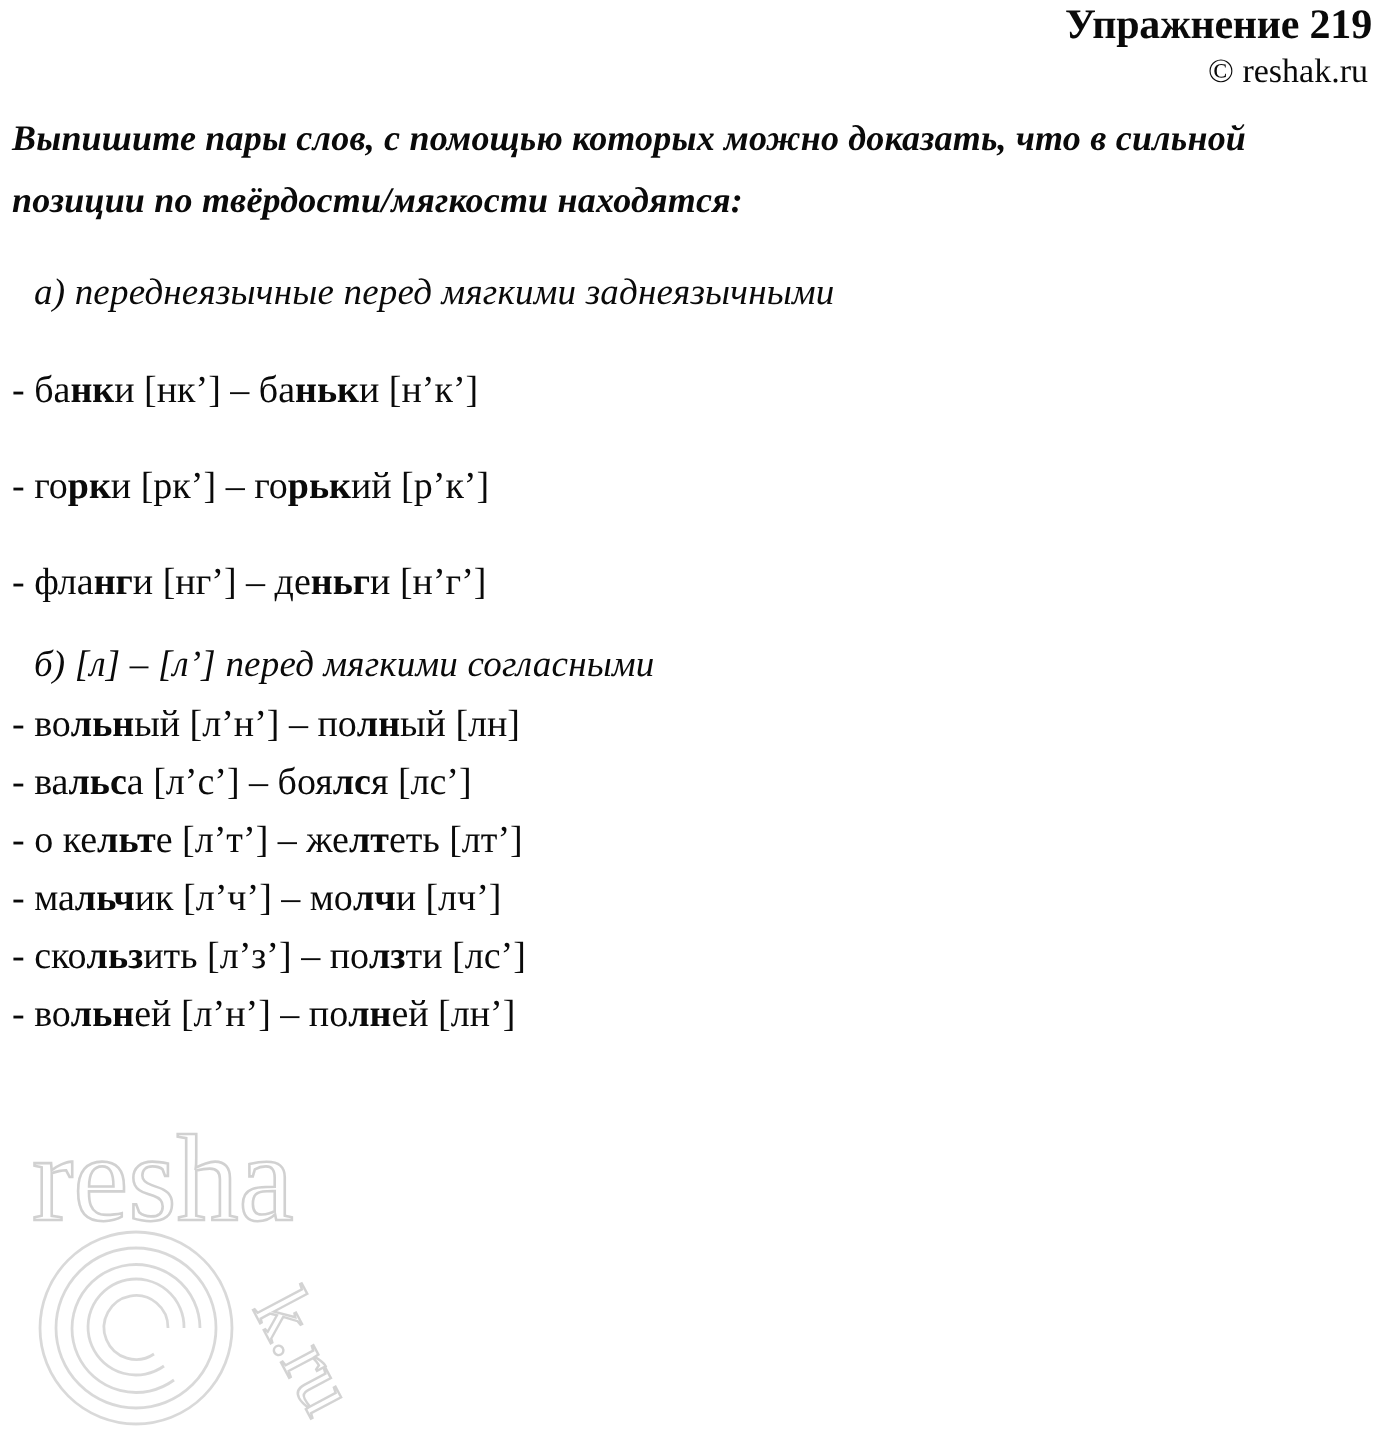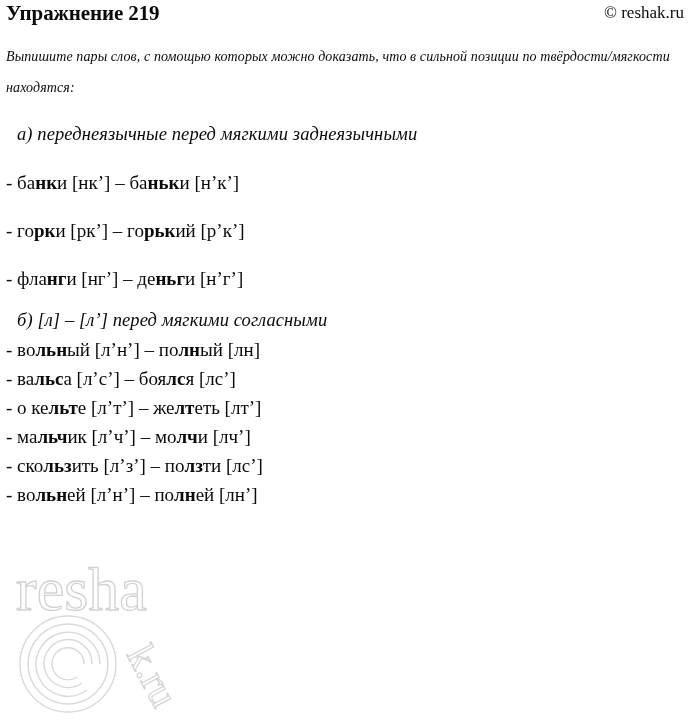--- a/index.html
+++ b/index.html
@@ -22,45 +22,47 @@
     height: 724px;
     box-sizing: border-box;
     padding: 0 6px;
   }
 
   
   .header-row {
     position: relative;
     height: 26px;
     display: flex;
-    align-items: center;
+    align-items: flex-end;
     justify-content: space-between;
+    flex-direction: column;
   }
   .title {
     font-size: 21px;
     font-weight: bold;
     line-height: 24px;
     letter-spacing: -0.1px;
     white-space: nowrap;
   }
   .site-credit {
     font-size: 17px;
     line-height: 24px;
     white-space: nowrap;
     padding-right: 2px;
   }
 
   
   .intro {
-    margin-top: 15px;
+    margin-top: 28px;
     font-style: italic;
-    font-size: 14px;
+    font-size: 18px;
     line-height: 31px;
     letter-spacing: 0.1px;
     width: 686px;
+    font-weight: bold;
   }
 
   
   .section-head {
     font-style: italic;
     font-size: 18.5px;
     line-height: 27px;
     letter-spacing: 0.1px;
     white-space: nowrap;
     margin-left: 11px;

